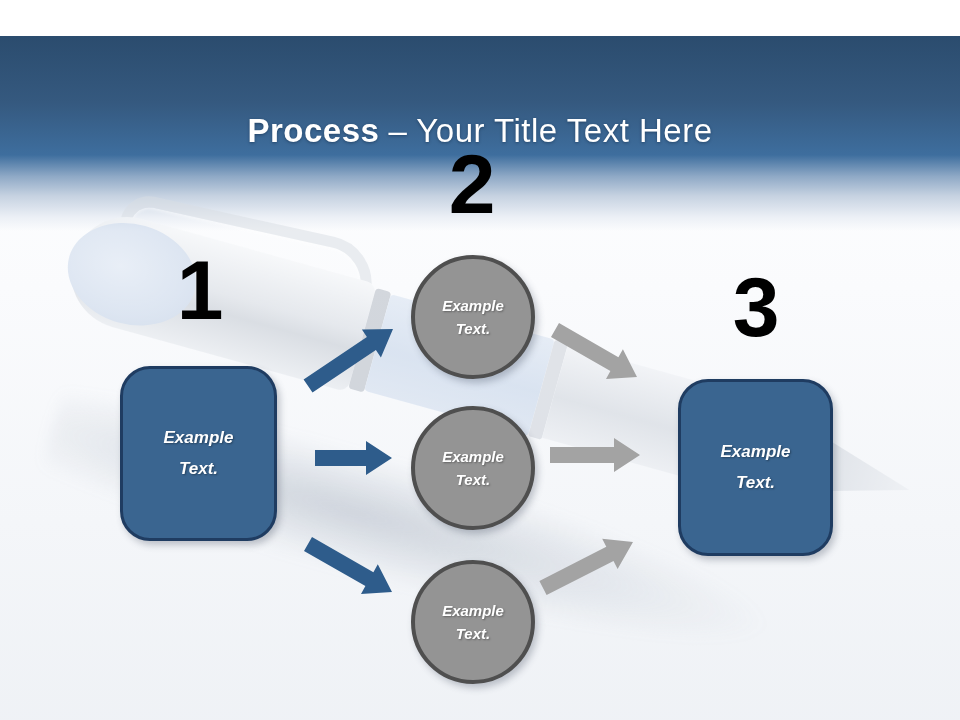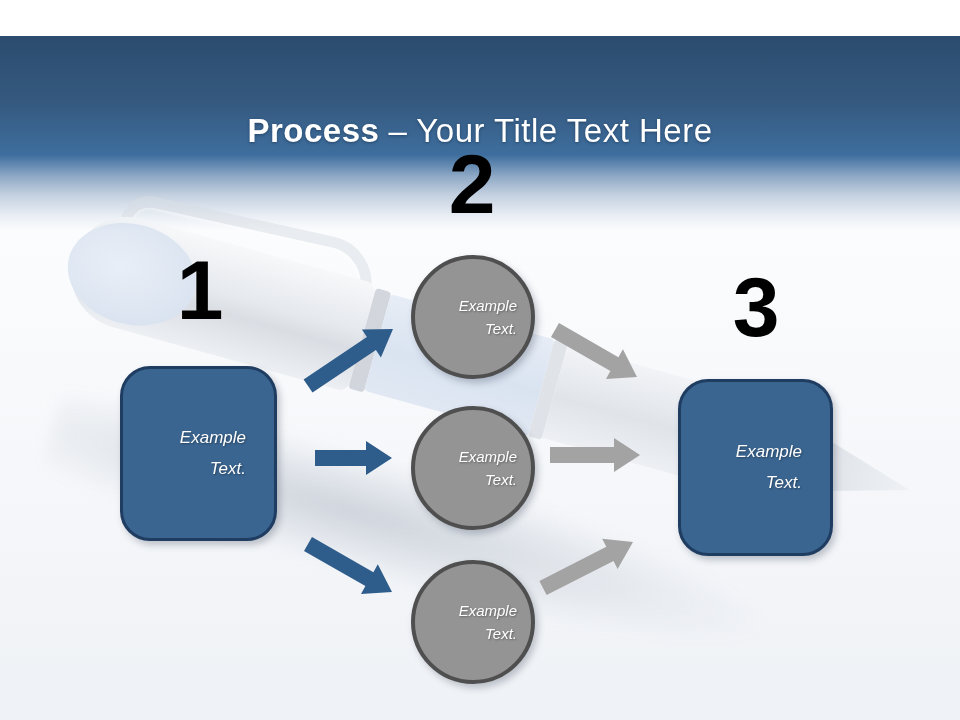--- a/index.html
+++ b/index.html
@@ -54,21 +54,21 @@
   .num1{left:199px;top:254px;}
   .num2{left:471px;top:148px;}
   .num3{left:755px;top:271px;}
 
   
   .arrows{position:absolute;left:0;top:0;z-index:2;pointer-events:none;}
   .a-blue{fill:var(--arrow-blue);}
   .a-gray{fill:var(--arrow-gray);}
 
   
-  .shape-label{width:100%;text-align:right;color:#FFFFFF;font-weight:normal;font-style:italic;
+  .shape-label{width:100%;text-align:center;color:#FFFFFF;font-weight:bold;font-style:italic;
     text-shadow:1px 1px 2px rgba(0,0,0,.35);}
   .box{position:absolute;z-index:3;display:flex;align-items:center;justify-content:center;
     background:var(--box-fill);border:3px solid var(--box-border);border-radius:30px;
     box-shadow:3px 4px 7px rgba(60,70,90,.30);box-sizing:border-box;}
   .box .shape-label{font-size:17px;line-height:1.8;padding:0 28px;}
   .box-left{left:120px;top:330px;width:157px;height:175px;}
   .box-right{left:678px;top:343px;width:155px;height:177px;}
   .circle{position:absolute;z-index:3;display:flex;align-items:center;justify-content:center;
     width:116px;height:116px;border-radius:50%;
     background:var(--circle-fill);border:4px solid var(--circle-border);

